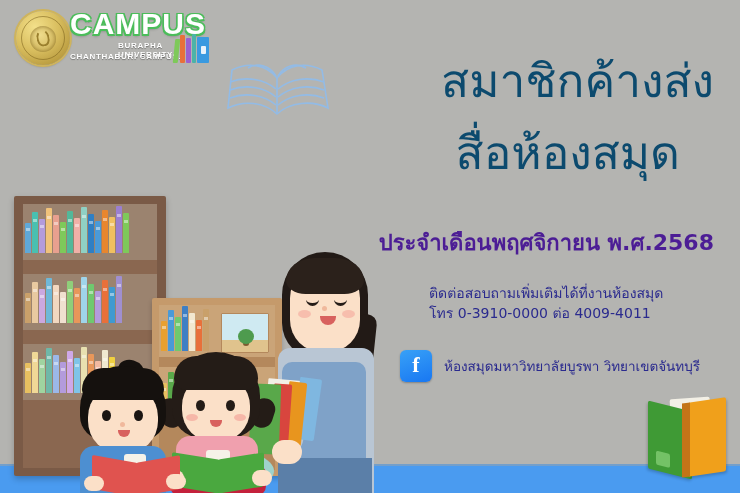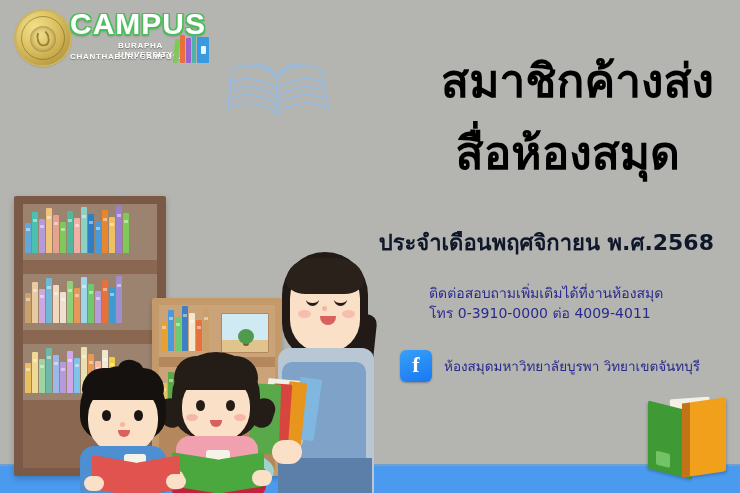--- a/index.html
+++ b/index.html
@@ -62,28 +62,28 @@
   .lb1{left:0;width:5px;height:24px;background:#7ec95a;transform:skewX(-6deg);}
   .lb2{left:6px;width:5px;height:28px;background:#e8703a;}
   .lb3{left:12px;width:5px;height:25px;background:#9b5fd0;}
   .lb4{left:18px;width:4px;height:29px;background:#4bb3a8;}
   .lb5{left:23px;width:12px;height:26px;background:#3a9ae0;border-radius:1px 3px 3px 1px;}
   .lb5:after{content:"";position:absolute;left:4px;top:9px;width:5px;height:8px;background:#e9f3fb;border-radius:1px;}
   
   .doodle{position:absolute;left:218px;top:52px;width:118px;height:82px;opacity:.85;}
   
   .heading{
-    position:absolute;right:26px;color:#000000;font-weight:bold;
+    position:absolute;right:26px;color:#0c4a6e;font-weight:normal;
     text-align:right;line-height:1;white-space:nowrap;
     font-family:"DejaVu Sans","Liberation Sans",sans-serif;
   }
   .h-line1{top:58px;font-size:46px;right:26px;}
   .h-line2{top:130px;font-size:46px;right:60px;}
   .subtitle{
-    position:absolute;right:26px;top:225px;color:#0f172a;font-weight:bold;
+    position:absolute;right:26px;top:225px;color:#4c1d95;font-weight:bold;
     font-size:22px;text-align:center;white-space:nowrap;
     font-family:"DejaVu Sans","Liberation Sans",sans-serif;
   }
   .contact{
     position:absolute;left:429px;top:283px;color:#2a2a8e;
     font-size:14px;line-height:1.45;
     font-family:"DejaVu Sans","Liberation Sans",sans-serif;
   }
   .fb-row{position:absolute;left:400px;top:350px;display:flex;align-items:center;gap:12px;}
   .fb-icon{

